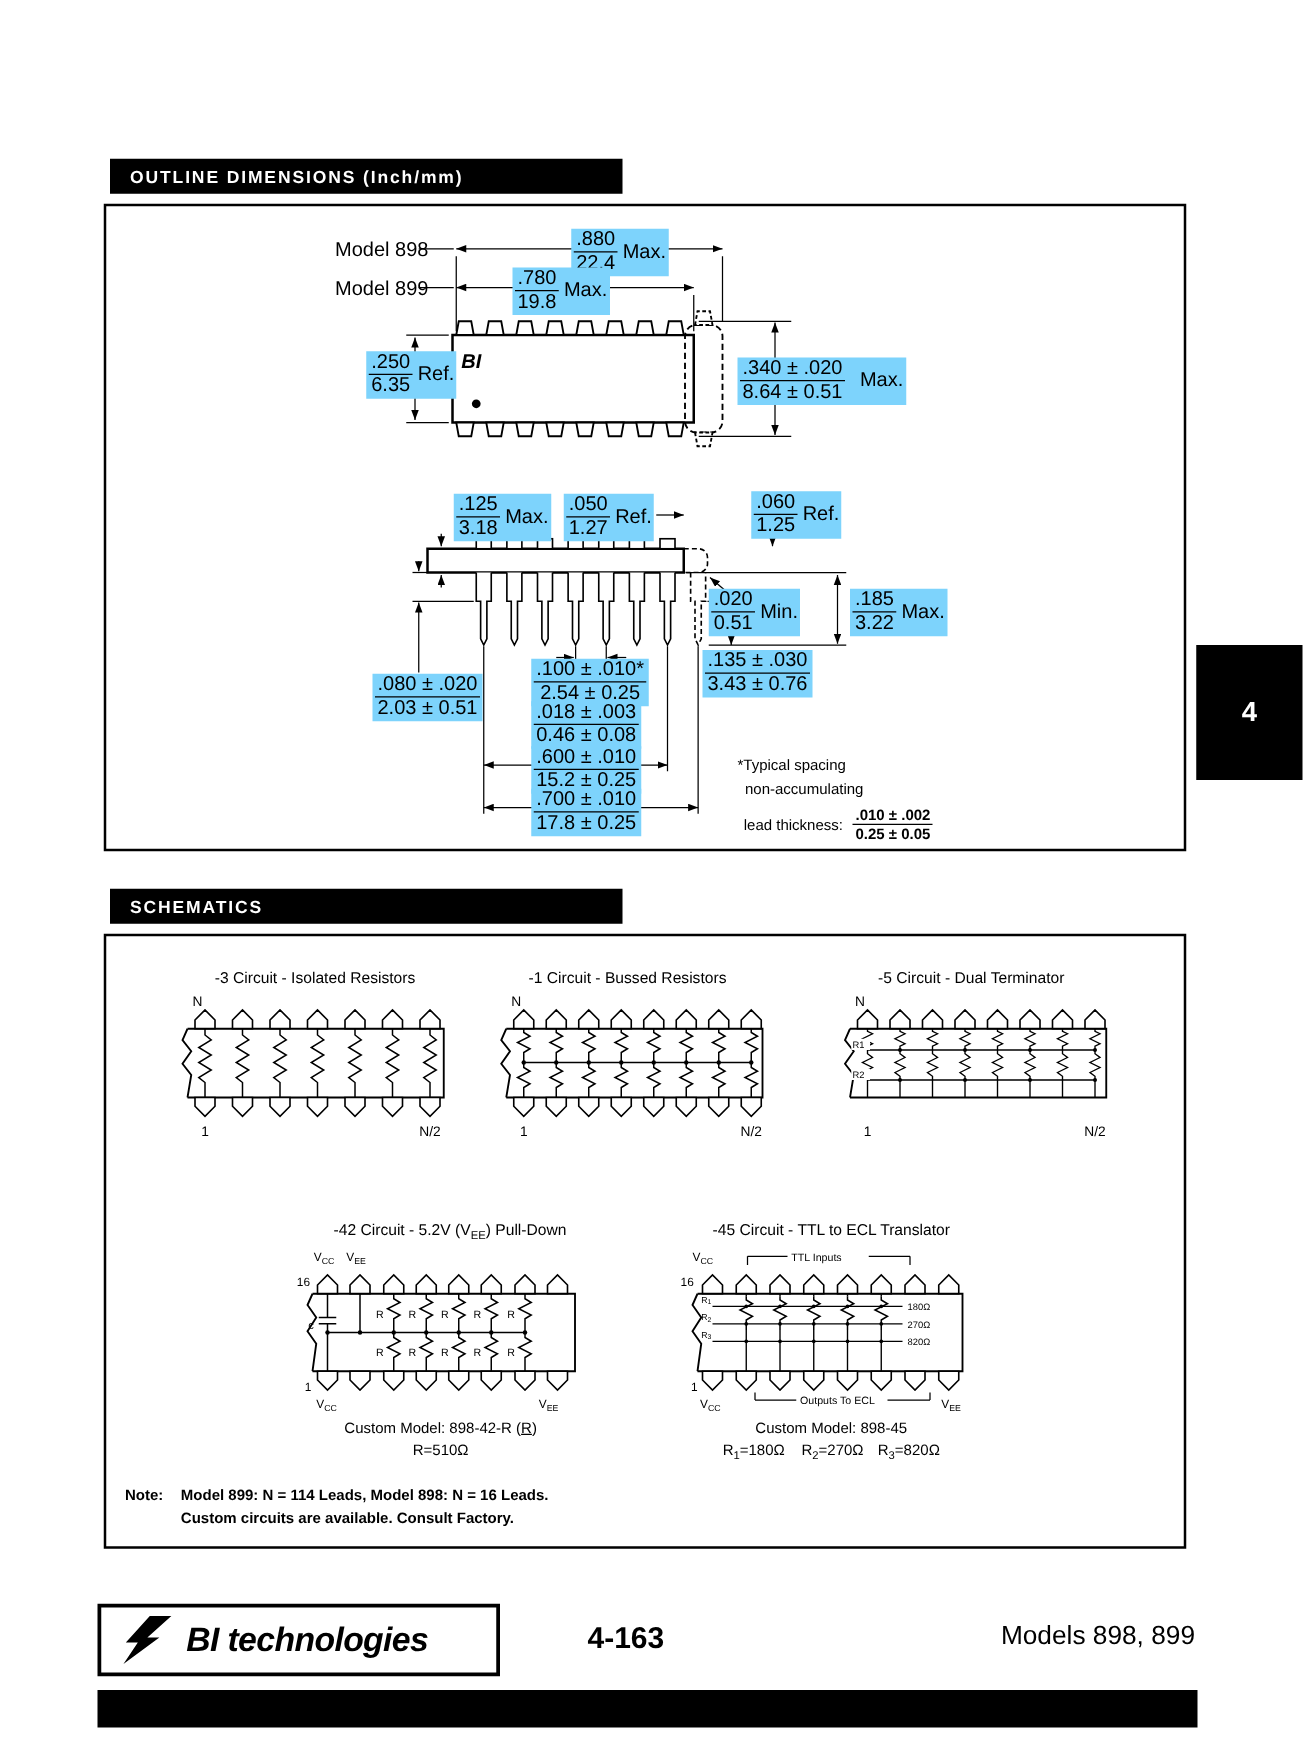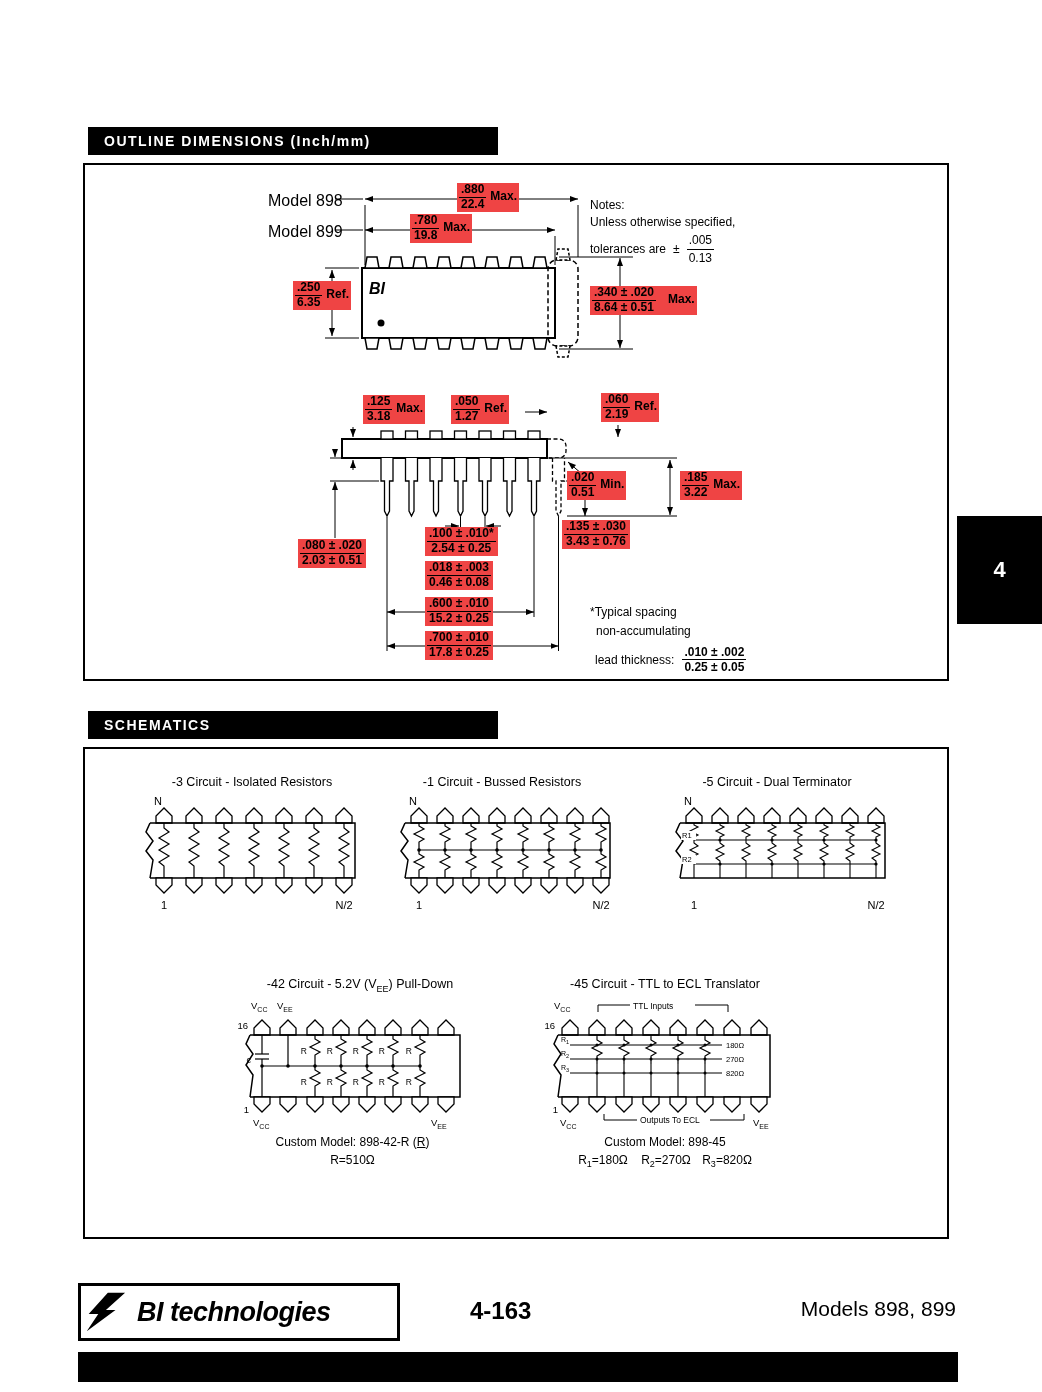--- a/index.html
+++ b/index.html
@@ -2,37 +2,37 @@
 <html><head>
 <meta charset="utf-8">
 <style>
   *{margin:0;padding:0;box-sizing:border-box}
   html,body{background:#fff}
   body{width:1042px;height:1392px;position:relative;font-family:"Liberation Sans",sans-serif;color:#000;overflow:hidden}
   .abs{position:absolute}
   .hdr-bar{position:absolute;left:88px;width:410px;height:28px;background:#000;color:#fff;
     font-weight:bold;font-size:14px;letter-spacing:1.5px;display:flex;align-items:center;padding-left:16px}
   .panel{position:absolute;left:83px;width:866px;border:2px solid #000;background:#fff}
-  .dim{position:absolute;display:flex;align-items:center;gap:4px;background:#ef4444;font-size:12px;
-    font-weight:bold;white-space:nowrap;line-height:1.15;padding:0 2px}
+  .dim{position:absolute;display:flex;align-items:center;gap:4px;background:#7dd3fc;font-size:16px;
+    font-weight:normal;white-space:nowrap;line-height:1.15;padding:0 2px}
   .frac{display:inline-flex;flex-direction:column;text-align:center}
   .frac .num{border-bottom:1.5px solid #000;padding:0 2px}
   .frac .den{padding:0 2px}
   .lbl{position:absolute;font-weight:normal;font-size:16px;white-space:nowrap}
   .title{position:absolute;font-weight:normal;font-size:12.5px;text-align:center;white-space:nowrap}
   .cap{position:absolute;font-weight:normal;font-size:12px;text-align:center;white-space:nowrap}
   .notes{position:absolute;font-size:12px;line-height:1.45}
   .notes .tolrow{display:flex;gap:7px;align-items:center}
   .ul{text-decoration:underline}
   sub{font-size:9px}
   svg text{font-family:"Liberation Sans",sans-serif;fill:#000}
   .tab4{position:absolute;background:#000;color:#fff;display:flex;align-items:center;justify-content:center;
     font-weight:bold;font-size:22px}
   .note-block{position:absolute;font-weight:bold;font-size:12px;display:flex;gap:14px;line-height:1.5}
-  .footer-logo{position:absolute;border:3px solid #000;display:flex;align-items:center;gap:10px;padding:0 0;background:#fff}
+  .footer-logo{position:absolute;border:3px solid #000;display:flex;align-items:center;gap:10px;padding:0 12px;background:#fff}
   .brand{font-style:italic;font-weight:bold;font-size:27px;letter-spacing:-.5px}
   .pgnum{position:absolute;font-weight:bold;font-size:24px}
   .models{position:absolute;font-weight:normal;font-size:21px;text-align:right}
   .botbar{position:absolute;background:#000}
 </style>
 </head>
 <body>
 
 <svg width="0" height="0" style="position:absolute" aria-hidden="true">
   <defs>
@@ -174,51 +174,39 @@
     <span class="sfx">Ref.</span>
   </div>
   <div class="dim" style="left:505px;top:121px">
     <span class="frac">
         <span class="num">.340 ± .020</span>
         <span class="den">8.64 ± 0.51</span>
       </span>
     <span class="sfx" style="margin-left:8px">Max.</span>
   </div>
 
-  <div class="notes" style="left:505px;top:32px">
-    <div>Notes:</div>
-    <div>Unless otherwise specified,</div>
-    <div class="tolrow">
-      <span>tolerances are</span>
-      <span>±</span>
-      <span class="frac">
-          <span class="num">.005</span>
-          <span class="den">0.13</span>
-        </span>
-    </div>
-  </div>
 
   <div class="dim" style="left:278px;top:230px">
     <span class="frac">
         <span class="num">.125</span>
         <span class="den">3.18</span>
       </span>
     <span class="sfx">Max.</span>
   </div>
   <div class="dim" style="left:366px;top:230px">
     <span class="frac">
         <span class="num">.050</span>
         <span class="den">1.27</span>
       </span>
     <span class="sfx">Ref.</span>
   </div>
   <div class="dim" style="left:516px;top:228px">
     <span class="frac">
         <span class="num">.060</span>
-        <span class="den">2.19</span>
+        <span class="den">1.25</span>
       </span>
     <span class="sfx">Ref.</span>
   </div>
   <div class="dim" style="left:482px;top:306px">
     <span class="frac">
         <span class="num">.020</span>
         <span class="den">0.51</span>
       </span>
     <span class="sfx">Min.</span>
   </div>
@@ -577,20 +565,27 @@
     <text x="100" y="126" font-size="8.5">Outputs To ECL</text>
     <text x="213" y="129" font-size="9.5"><tspan>V</tspan><tspan dy="2.5" font-size="7">EE</tspan></text>
   </svg>
   <div class="cap" style="left:455px;top:386px;width:250px">Custom Model: 898-45</div>
   <div class="cap" style="left:440px;top:404px;width:280px">
     <span><span>R</span><sub>1</sub><span>=180Ω</span></span>
     <span style="margin-left:10px"><span>R</span><sub>2</sub><span>=270Ω</span></span>
     <span style="margin-left:8px"><span>R</span><sub>3</sub><span>=820Ω</span></span>
   </div>
 
+  <div class="note-block" style="left:15px;top:438px">
+    <span>Note:</span>
+    <span>
+      <div>Model 899: N = 114 Leads, Model 898: N = 16 Leads.</div>
+      <div>Custom circuits are available.  Consult Factory.</div>
+    </span>
+  </div>
 </div>
 
 <div class="footer-logo" style="left:78px;top:1283px;width:322px;height:58px">
   <svg width="46" height="44" viewBox="0 0 48 44">
     <path d="M28,2 L46,2 L26,20 L36,20 L6,42 L18,24 L8,24 Z" fill="#000"></path>
   </svg>
   <span class="brand">BI technologies</span>
 </div>
 <div class="pgnum" style="left:470px;top:1297px">4-163</div>
 <div class="models" style="left:700px;top:1297px;width:256px">Models 898, 899</div>

